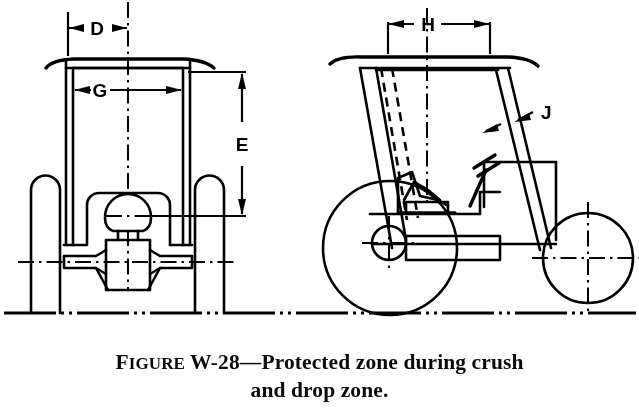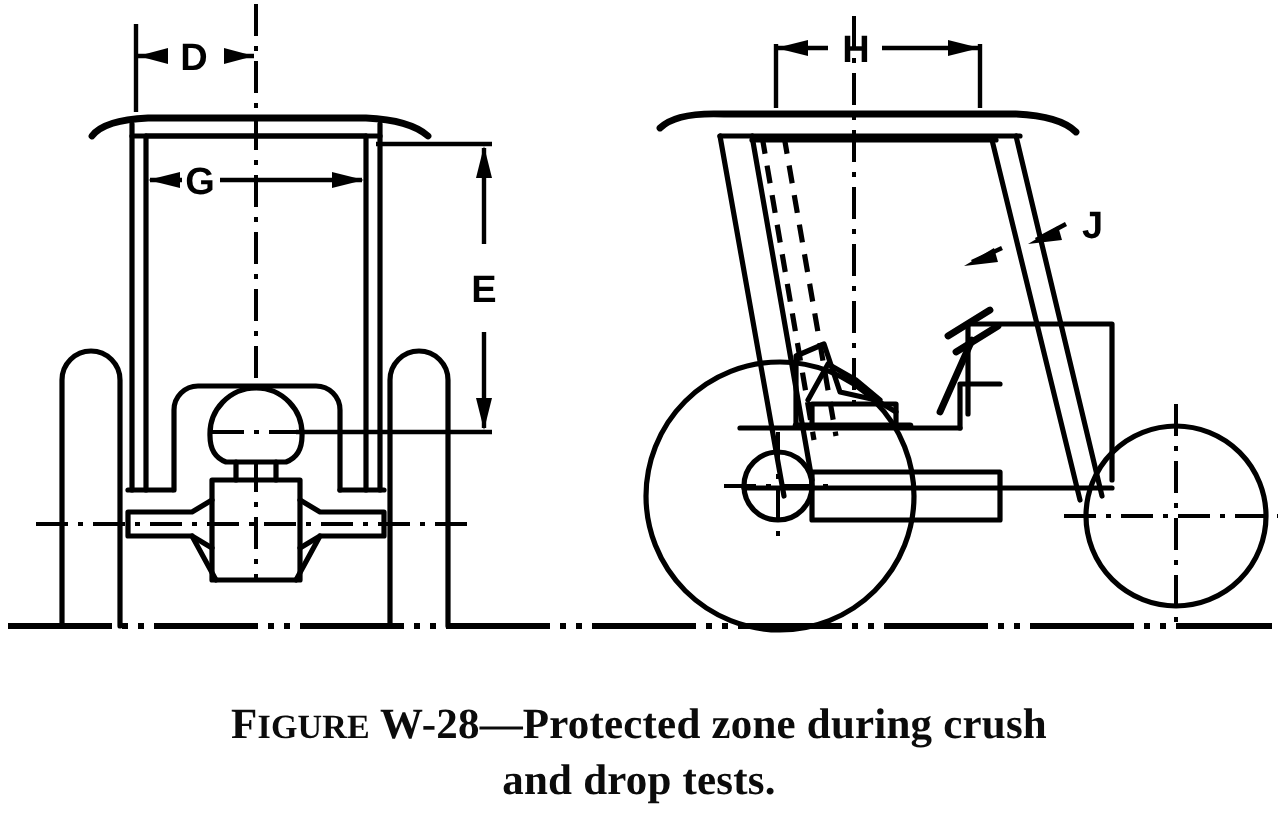--- a/index.html
+++ b/index.html
@@ -195,16 +195,16 @@
           <path class="dim" d="M 501 124 L 486 131"></path>
           <path class="fillblk" d="M 482 133 L 497 124 L 499 131 Z"></path>
         </g>
       </g>
 
     </svg>
   </div>
 
   <div id="caption-area">
     <span class="caption-line caption-line-1"><span class="smallcaps-big">F</span><span class="smallcaps-small">IGURE</span><span class="smallcaps-big"> W-28—Protected zone during crush</span></span>
-    <span class="caption-line">and drop tests.</span>
+    <span class="caption-line">and drop zone.</span>
   </div>
 
 </div>
 
 </body></html>

